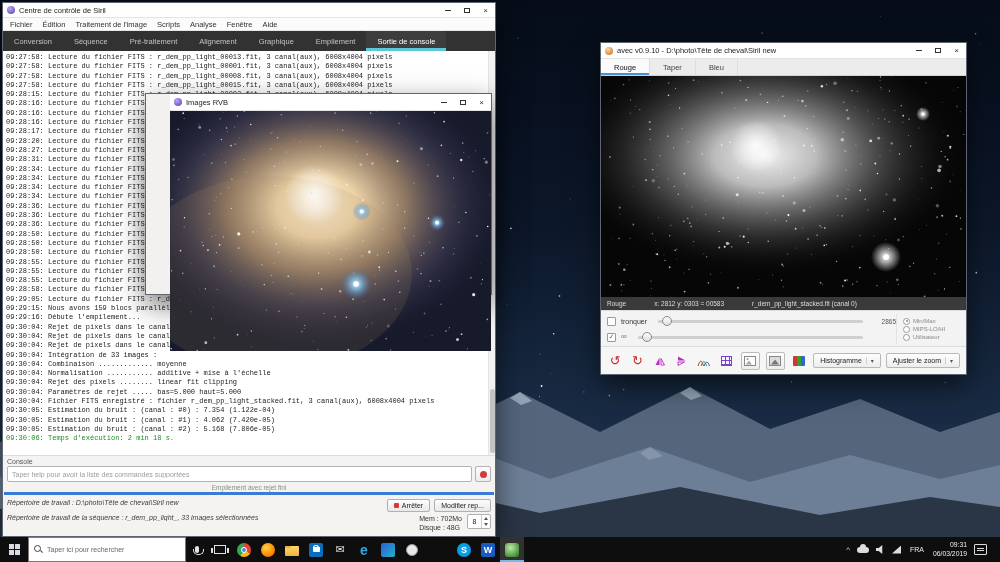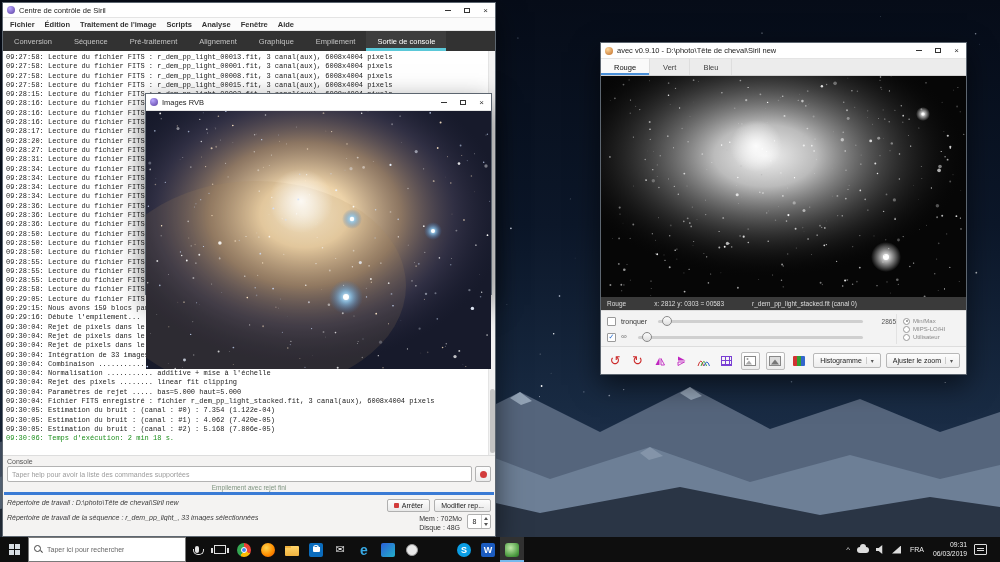--- a/index.html
+++ b/index.html
@@ -18,21 +18,21 @@
   .title-text{font-size:7.5px;color:#222;white-space:nowrap;overflow:hidden;}
   .app-ico{width:8px;height:8px;border-radius:50%;flex:0 0 auto;background:radial-gradient(circle at 35% 30%,#b9a6ff,#5a3fa0);}
   .app-ico.orange{background:radial-gradient(circle at 35% 30%,#ffd9a0,#c06a20);}
   .win-controls{margin-left:auto;display:flex;height:100%;flex:0 0 auto;}
   .win-btn{width:19px;height:100%;display:flex;align-items:center;justify-content:center;font-size:8px;color:#333;}
   .minline{width:6px;height:1px;background:#333;display:block;}
   .maxbox{width:6px;height:5px;border:1px solid #333;display:block;}
 
   
   #ctrl-win{left:2px;top:2px;width:494px;height:535px;z-index:10;}
-  .menubar{display:flex;height:13px;align-items:center;background:#fbfbfb;border-bottom:1px solid #e6e6e6;padding-left:2px;flex:0 0 auto;font-weight:bold;}
+  .menubar{display:flex;height:13px;align-items:center;background:#fbfbfb;border-bottom:1px solid #e6e6e6;padding-left:2px;flex:0 0 auto;}
   .menu-item{font-size:7.5px;color:#333;padding:0 5px;white-space:nowrap;}
   .tabbar{display:flex;height:20px;background:#323232;align-items:stretch;flex:0 0 auto;}
   .tab{display:flex;align-items:center;padding:0 11px;font-size:7.5px;color:#c3c3c3;white-space:nowrap;}
   .tab.active{color:#fff;background:#3d3d3d;box-shadow:inset 0 -3px 0 var(--tab-accent);text-align:center;}
   .log{position:relative;flex:1;background:#fff;overflow:hidden;padding:2px 10px 0 3px;}
   .log-line{font-family:Liberation Mono, monospace;font-size:7px;line-height:9.3px;color:#1b1b1b;white-space:pre;}
   .log-line.green{color:var(--log-green);}
   .log-scroll{position:absolute;top:0;right:0;width:7px;height:100%;background:#f2f2f2;border-left:1px solid #e4e4e4;}
   .log-thumb{position:absolute;bottom:2px;left:1px;width:5px;height:64px;background:#c3c3c3;border-radius:3px;}
   .console-area{flex:0 0 auto;background:#f4f3f2;border-top:1px solid #ddd;}
@@ -52,21 +52,21 @@
   .stop-square{width:5px;height:5px;background:#d23b3b;border-radius:1px;}
   .mem-group{display:flex;align-items:flex-start;gap:5px;}
   .memcol div{font-size:7px;color:#333;line-height:9px;white-space:nowrap;}
   .spinner{display:flex;border:1px solid #b0b0b0;border-radius:2px;background:#fff;height:15px;}
   .spin-val{width:13px;font-size:7px;display:flex;align-items:center;justify-content:center;color:#222;}
   .spin-arrows{display:flex;flex-direction:column;justify-content:space-evenly;border-left:1px solid #ccc;padding:0 2px;}
   .arr-up{width:0;height:0;border-left:2.5px solid transparent;border-right:2.5px solid transparent;border-bottom:3px solid #555;}
   .arr-dn{width:0;height:0;border-left:2.5px solid transparent;border-right:2.5px solid transparent;border-top:3px solid #555;}
 
   
-  #rgb-win{left:145px;top:93px;width:347px;height:202px;z-index:20;}
+  #rgb-win{left:145px;top:93px;width:347px;height:202px;z-index:20;padding-left:24px;}
   #rgb-win .titlebar{height:17px;}
   .rgb-canvas{flex:1;background:#000;}
   .rgb-canvas svg{width:100%;height:100%;display:block;}
 
   
   #img-win{left:600px;top:42px;width:367px;height:333px;z-index:15;}
   #img-win .titlebar{height:16px;}
   .img-tabs{display:flex;height:17px;background:#ececec;border-bottom:1px solid #d2d2d2;flex:0 0 auto;}
   .img-tab{padding:0 13px;display:flex;align-items:center;font-size:7.5px;color:#444;border-right:1px solid #dedede;}
   .img-tab.active{background:#fafafa;color:#111;box-shadow:inset 0 -2px 0 #4a90d9;}
@@ -727,21 +727,21 @@
             <span class="minline"></span>
           </span>
         <span class="win-btn">
             <span class="maxbox"></span>
           </span>
         <span class="win-btn">×</span>
       </span>
     </div>
     <div class="img-tabs">
         <div class="img-tab active">Rouge</div>
-        <div class="img-tab">Vert</div>
+        <div class="img-tab">Taper</div>
         <div class="img-tab">Bleu</div>
       </div>
     <div class="img-canvas">
       <svg viewBox="0 0 365 221" preserveAspectRatio="none">
         <defs>
           <radialGradient id="gGray" cx="45%" cy="36%" r="56%">
             <stop offset="0%" stop-color="#f2f2f2"></stop>
             <stop offset="25%" stop-color="#cfcfcf" stop-opacity="0.9"></stop>
             <stop offset="55%" stop-color="#8a8a8a" stop-opacity="0.5"></stop>
             <stop offset="100%" stop-color="#000000" stop-opacity="0"></stop>

